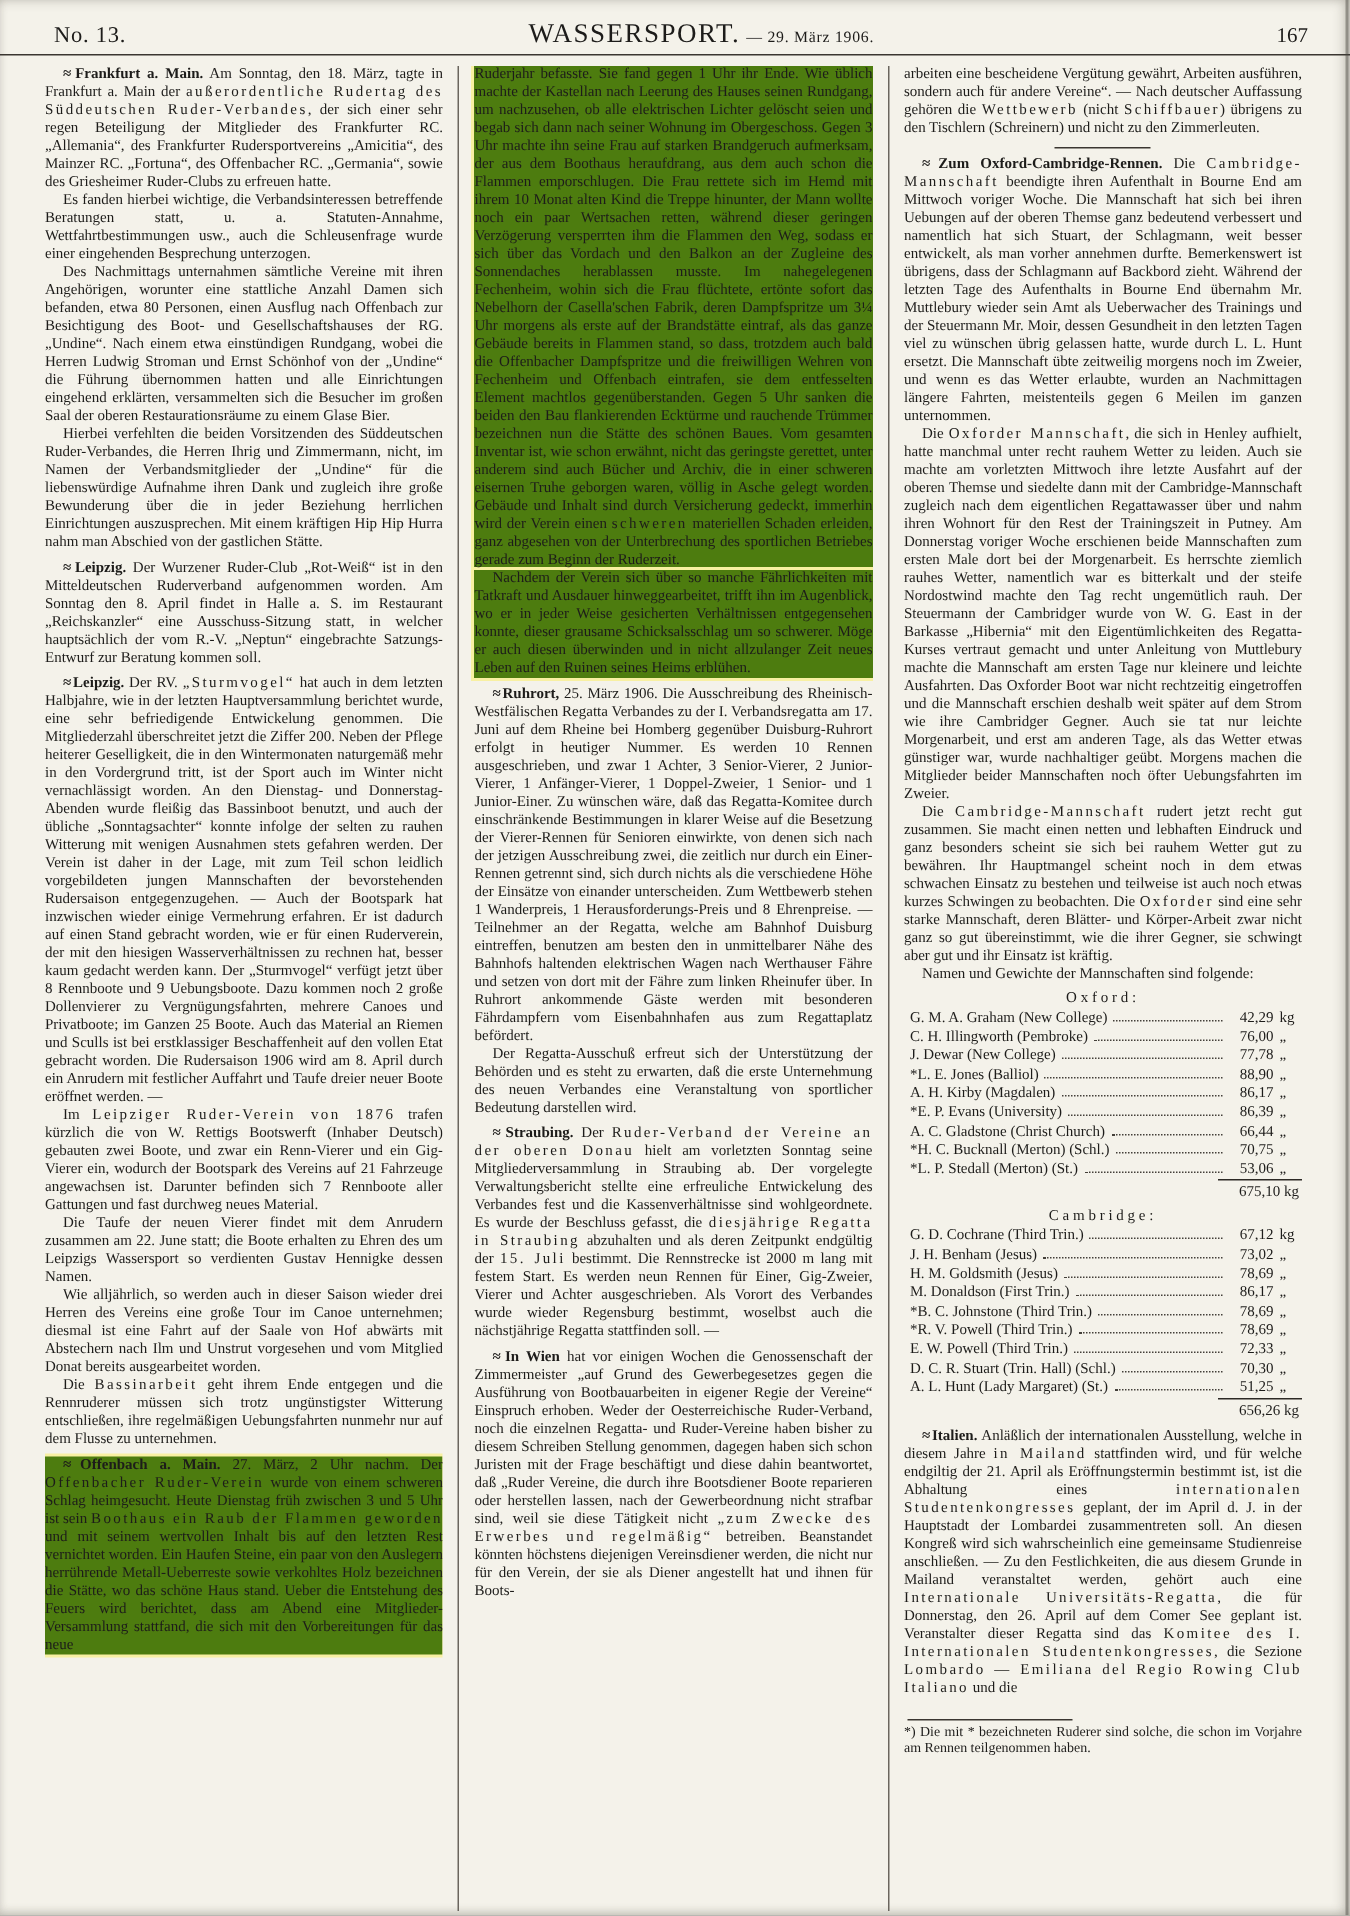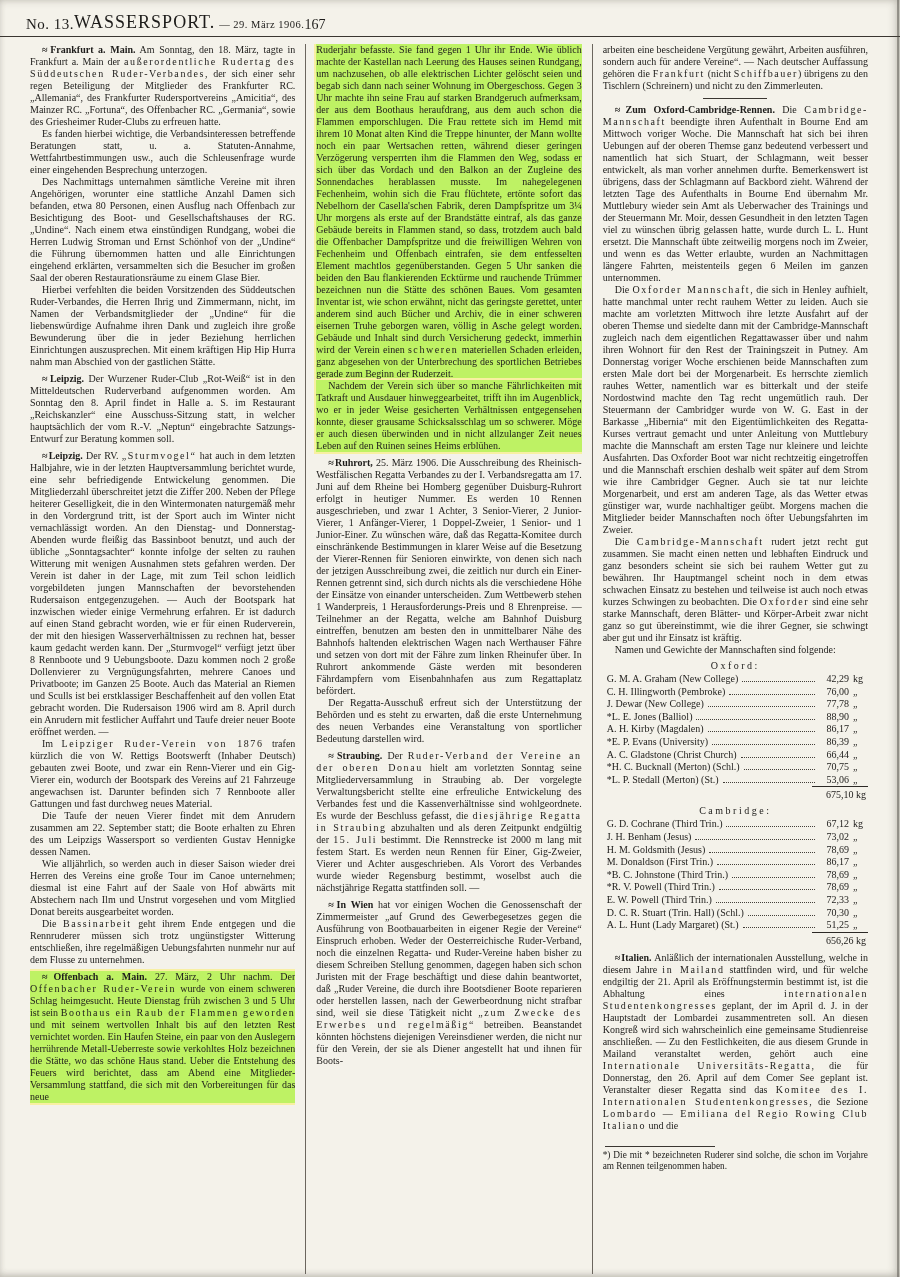--- a/index.html
+++ b/index.html
@@ -9,22 +9,22 @@
     width:900px;height:1277px;
     background:#f4f2ea;
     box-shadow:inset -4px 0 8px rgba(60,55,45,.25), inset 0 -2px 6px rgba(60,55,45,.15);
     overflow:hidden;
     font-family:"Liberation Serif","DejaVu Serif",serif;
     color:#1d1c1a;
   }
   .scan-edge{position:absolute;right:1px;top:0;width:2px;height:100%;background:#4a4640;opacity:.45;}
   
   .masthead{
-    display:flex;align-items:flex-end;
-    padding:12px 28px 3px 26px;
+    display:flex;align-items:flex-end;justify-content:space-between;
+    padding:12px 28px 3px 36px;
     border-bottom:1.6px solid #3a3631;
   }
   .issue-no{font-size:15px;letter-spacing:.5px;}
   .mast-center{white-space:nowrap;}
   .journal-title{font-size:18px;letter-spacing:1px;}
   .journal-date{font-size:10.5px;letter-spacing:.5px;}
   .page-no{font-size:14px;}
   
   .columns{display:flex;padding:7px 32px 0 30px;height:1230px;overflow:hidden;}
   .col{width:268px;overflow:hidden;}
@@ -33,21 +33,21 @@
     margin:0;font-size:10px;line-height:12px;
     text-align:justify;text-justify:inter-word;
     hyphens:auto;
   }
   .para.ind{text-indent:12px;}
   .para.article{text-indent:12px;margin-top:5px;}
   .col .para:first-child{margin-top:0;}
   .seg-b{font-weight:bold;}
   .seg-m{font-weight:bold;letter-spacing:-1px;}
   .seg-sp{letter-spacing:1.6px;}
-  .hl{background:#bef264;box-shadow:0 0 0 2px #f8f0a2;}
+  .hl{background:#4d7c0f;box-shadow:0 0 0 2px #f8f0a2;}
   .divider{width:64px;border:0;border-top:1px solid #3a3631;margin:6px auto 5px;}
   .theading{font-size:10px;line-height:13px;text-align:center;letter-spacing:2.5px;margin-top:3px;}
   .wtable{margin:1px 0 2px 4px;}
   .trow{display:flex;align-items:baseline;font-size:10px;line-height:12.6px;}
   .tname{white-space:nowrap;}
   .tlead{flex:1;border-bottom:1px dotted #44403a;margin:0 4px 2px 4px;min-width:8px;}
   .tval{width:30px;text-align:right;}
   .tunit{width:15px;text-align:left;padding-left:4px;}
   .ttotal{display:flex;justify-content:flex-end;font-size:10px;line-height:13px;text-align:right;}
   .ttotal span{border-top:1.3px solid #2c2925;padding:1px 2px 0 14px;}
@@ -68,35 +68,35 @@
   </div>
   <div class="columns">
     <div class="col">
         <p class="para article"><span class="seg-m">≈ </span><span class="seg-b">Frankfurt a. Main.</span><span>  Am Sonntag, den 18. März, tagte in Frankfurt a. Main der </span><span class="seg-sp">außerordentliche Rudertag des Süddeutschen Ruder-Verbandes</span><span>, der sich einer sehr regen Beteiligung der Mitglieder des Frankfurter RC. „Allemania“, des Frankfurter Rudersportvereins „Amicitia“, des Mainzer RC. „Fortuna“, des Offenbacher RC. „Germania“, sowie des Griesheimer Ruder-Clubs zu erfreuen hatte.</span></p>
         <p class="para ind"><span>Es fanden hierbei wichtige, die Verbandsinteressen betreffende Beratungen statt, u. a. Statuten-Annahme, Wettfahrtbestimmungen usw., auch die Schleusenfrage wurde einer eingehenden Besprechung unterzogen.</span></p>
         <p class="para ind"><span>Des Nachmittags unternahmen sämtliche Vereine mit ihren Angehörigen, worunter eine stattliche Anzahl Damen sich befanden, etwa 80 Personen, einen Ausflug nach Offenbach zur Besichtigung des Boot- und Gesellschaftshauses der RG. „Undine“. Nach einem etwa einstündigen Rundgang, wobei die Herren Ludwig Stroman und Ernst Schönhof von der „Undine“ die Führung übernommen hatten und alle Einrichtungen eingehend erklärten, versammelten sich die Besucher im großen Saal der oberen Restaurationsräume zu einem Glase Bier.</span></p>
         <p class="para ind"><span>Hierbei verfehlten die beiden Vorsitzenden des Süddeutschen Ruder-Verbandes, die Herren Ihrig und Zimmermann, nicht, im Namen der Verbandsmitglieder der „Undine“ für die liebenswürdige Aufnahme ihren Dank und zugleich ihre große Bewunderung über die in jeder Beziehung herrlichen Einrichtungen auszusprechen.  Mit einem kräftigen Hip Hip Hurra nahm man Abschied von der gastlichen Stätte.</span></p>
         <p class="para article"><span class="seg-m">≈ </span><span class="seg-b">Leipzig.</span><span>  Der Wurzener Ruder-Club „Rot-Weiß“ ist in den Mitteldeutschen Ruderverband aufgenommen worden.  Am Sonntag den 8. April findet in Halle a. S. im Restaurant „Reichskanzler“ eine Ausschuss-Sitzung statt, in welcher hauptsächlich der vom R.-V. „Neptun“ eingebrachte Satzungs-Entwurf zur Beratung kommen soll.</span></p>
         <p class="para article"><span class="seg-m">≈ </span><span class="seg-b">Leipzig.</span><span>  Der RV. </span><span class="seg-sp">„Sturmvogel“</span><span> hat auch in dem letzten Halbjahre, wie in der letzten Hauptversammlung berichtet wurde, eine sehr befriedigende Entwickelung genommen.  Die Mitgliederzahl überschreitet jetzt die Ziffer 200. Neben der Pflege heiterer Geselligkeit, die in den Wintermonaten naturgemäß mehr in den Vordergrund tritt, ist der Sport auch im Winter nicht vernachlässigt worden.  An den Dienstag- und Donnerstag-Abenden wurde fleißig das Bassinboot benutzt, und auch der übliche „Sonntagsachter“ konnte infolge der selten zu rauhen Witterung mit wenigen Ausnahmen stets gefahren werden.  Der Verein ist daher in der Lage, mit zum Teil schon leidlich vorgebildeten jungen Mannschaften der bevorstehenden Rudersaison entgegenzugehen. — Auch der Bootspark hat inzwischen wieder einige Vermehrung erfahren.  Er ist dadurch auf einen Stand gebracht worden, wie er für einen Ruderverein, der mit den hiesigen Wasserverhältnissen zu rechnen hat, besser kaum gedacht werden kann.  Der „Sturmvogel“ verfügt jetzt über 8 Rennboote und 9 Uebungsboote.  Dazu kommen noch 2 große Dollenvierer zu Vergnügungsfahrten, mehrere Canoes und Privatboote; im Ganzen 25 Boote.  Auch das Material an Riemen und Sculls ist bei erstklassiger Beschaffenheit auf den vollen Etat gebracht worden.  Die Rudersaison 1906 wird am 8. April durch ein Anrudern mit festlicher Auffahrt und Taufe dreier neuer Boote eröffnet werden. —</span></p>
         <p class="para ind"><span>Im </span><span class="seg-sp">Leipziger Ruder-Verein von 1876</span><span> trafen kürzlich die von W. Rettigs Bootswerft (Inhaber Deutsch) gebauten zwei Boote, und zwar ein Renn-Vierer und ein Gig-Vierer ein, wodurch der Bootspark des Vereins auf 21 Fahrzeuge angewachsen ist.  Darunter befinden sich 7 Rennboote aller Gattungen und fast durchweg neues Material.</span></p>
-        <p class="para ind"><span>Die Taufe der neuen Vierer findet mit dem Anrudern zusammen am 22. September statt; die Boote erhalten zu Ehren des um Leipzigs Wassersport so verdienten Gustav Hennigke dessen Namen.</span></p>
+        <p class="para ind"><span>Die Taufe der neuen Vierer findet mit dem Anrudern zusammen am 22. June statt; die Boote erhalten zu Ehren des um Leipzigs Wassersport so verdienten Gustav Hennigke dessen Namen.</span></p>
         <p class="para ind"><span>Wie alljährlich, so werden auch in dieser Saison wieder drei Herren des Vereins eine große Tour im Canoe unternehmen; diesmal ist eine Fahrt auf der Saale von Hof abwärts mit Abstechern nach Ilm und Unstrut vorgesehen und vom Mitglied Donat bereits ausgearbeitet worden.</span></p>
         <p class="para ind"><span>Die </span><span class="seg-sp">Bassinarbeit</span><span> geht ihrem Ende entgegen und die Rennruderer müssen sich trotz ungünstigster Witterung entschließen, ihre regelmäßigen Uebungsfahrten nunmehr nur auf dem Flusse zu unternehmen.</span></p>
         <p class="para article hl"><span class="seg-m">≈ </span><span class="seg-b">Offenbach a. Main.</span><span>  27. März, 2 Uhr nachm. Der </span><span class="seg-sp">Offenbacher Ruder-Verein</span><span> wurde von einem schweren Schlag heimgesucht. Heute Dienstag früh zwischen 3 und 5 Uhr ist sein </span><span class="seg-sp">Boothaus ein Raub der Flammen geworden</span><span> und mit seinem wertvollen Inhalt bis auf den letzten Rest vernichtet worden.  Ein Haufen Steine, ein paar von den Auslegern herrührende Metall-Ueberreste sowie verkohltes Holz bezeichnen die Stätte, wo das schöne Haus stand. Ueber die Entstehung des Feuers wird berichtet, dass am Abend eine Mitglieder-Versammlung stattfand, die sich mit den Vorbereitungen für das neue</span></p>
       </div>
     <div class="col">
         <p class="para hl"><span>Ruderjahr befasste.  Sie fand gegen 1 Uhr ihr Ende.  Wie üblich machte der Kastellan nach Leerung des Hauses seinen Rundgang, um nachzusehen, ob alle elektrischen Lichter gelöscht seien und begab sich dann nach seiner Wohnung im Obergeschoss.  Gegen 3 Uhr machte ihn seine Frau auf starken Brandgeruch aufmerksam, der aus dem Boothaus heraufdrang, aus dem auch schon die Flammen emporschlugen.  Die Frau rettete sich im Hemd mit ihrem 10 Monat alten Kind die Treppe hinunter, der Mann wollte noch ein paar Wertsachen retten, während dieser geringen Verzögerung versperrten ihm die Flammen den Weg, sodass er sich über das Vordach und den Balkon an der Zugleine des Sonnendaches herablassen musste.  Im nahegelegenen Fechenheim, wohin sich die Frau flüchtete, ertönte sofort das Nebelhorn der Casella'schen Fabrik, deren Dampfspritze um 3¼ Uhr morgens als erste auf der Brandstätte eintraf, als das ganze Gebäude bereits in Flammen stand, so dass, trotzdem auch bald die Offenbacher Dampfspritze und die freiwilligen Wehren von Fechenheim und Offenbach eintrafen, sie dem entfesselten Element machtlos gegenüberstanden.  Gegen 5 Uhr sanken die beiden den Bau flankierenden Ecktürme und rauchende Trümmer bezeichnen nun die Stätte des schönen Baues.  Vom gesamten Inventar ist, wie schon erwähnt, nicht das geringste gerettet, unter anderem sind auch Bücher und Archiv, die in einer schweren eisernen Truhe geborgen waren, völlig in Asche gelegt worden.  Gebäude und Inhalt sind durch Versicherung gedeckt, immerhin wird der Verein einen </span><span class="seg-sp">schweren</span><span> materiellen Schaden erleiden, ganz abgesehen von der Unterbrechung des sportlichen Betriebes gerade zum Beginn der Ruderzeit.</span></p>
         <p class="para ind hl"><span>Nachdem der Verein sich über so manche Fährlichkeiten mit Tatkraft und Ausdauer hinweggearbeitet, trifft ihn im Augenblick, wo er in jeder Weise gesicherten Verhältnissen entgegensehen konnte, dieser grausame Schicksalsschlag um so schwerer.  Möge er auch diesen überwinden und in nicht allzulanger Zeit neues Leben auf den Ruinen seines Heims erblühen.</span></p>
         <p class="para article"><span class="seg-m">≈ </span><span class="seg-b">Ruhrort,</span><span> 25. März 1906.  Die Ausschreibung des Rheinisch-Westfälischen Regatta Verbandes zu der I. Verbandsregatta am 17. Juni auf dem Rheine bei Homberg gegenüber Duisburg-Ruhrort erfolgt in heutiger Nummer.  Es werden 10 Rennen ausgeschrieben, und zwar 1 Achter, 3 Senior-Vierer, 2 Junior-Vierer, 1 Anfänger-Vierer, 1 Doppel-Zweier, 1 Senior- und 1 Junior-Einer.  Zu wünschen wäre, daß das Regatta-Komitee durch einschränkende Bestimmungen in klarer Weise auf die Besetzung der Vierer-Rennen für Senioren einwirkte, von denen sich nach der jetzigen Ausschreibung zwei, die zeitlich nur durch ein Einer-Rennen getrennt sind, sich durch nichts als die verschiedene Höhe der Einsätze von einander unterscheiden.  Zum Wettbewerb stehen 1 Wanderpreis, 1 Herausforderungs-Preis und 8 Ehrenpreise. — Teilnehmer an der Regatta, welche am Bahnhof Duisburg eintreffen, benutzen am besten den in unmittelbarer Nähe des Bahnhofs haltenden elektrischen Wagen nach Werthauser Fähre und setzen von dort mit der Fähre zum linken Rheinufer über.  In Ruhrort ankommende Gäste werden mit besonderen Fährdampfern vom Eisenbahnhafen aus zum Regattaplatz befördert.</span></p>
         <p class="para ind"><span>Der Regatta-Ausschuß erfreut sich der Unterstützung der Behörden und es steht zu erwarten, daß die erste Unternehmung des neuen Verbandes eine Veranstaltung von sportlicher Bedeutung darstellen wird.</span></p>
         <p class="para article"><span class="seg-m">≈ </span><span class="seg-b">Straubing.</span><span>  Der </span><span class="seg-sp">Ruder-Verband der Vereine an der oberen Donau</span><span> hielt am vorletzten Sonntag seine Mitgliederversammlung in Straubing ab.  Der vorgelegte Verwaltungsbericht stellte eine erfreuliche Entwickelung des Verbandes fest und die Kassenverhältnisse sind wohlgeordnete. Es wurde der Beschluss gefasst, die </span><span class="seg-sp">diesjährige Regatta in Straubing</span><span> abzuhalten und als deren Zeitpunkt endgültig der </span><span class="seg-sp">15. Juli</span><span> bestimmt. Die Rennstrecke ist 2000 m lang mit festem Start. Es werden neun Rennen für Einer, Gig-Zweier, Vierer und Achter ausgeschrieben.  Als Vorort des Verbandes wurde wieder Regensburg bestimmt, woselbst auch die nächstjährige Regatta stattfinden soll. —</span></p>
         <p class="para article"><span class="seg-m">≈ </span><span class="seg-b">In Wien</span><span> hat vor einigen Wochen die Genossenschaft der Zimmermeister „auf Grund des Gewerbegesetzes gegen die Ausführung von Bootbauarbeiten in eigener Regie der Vereine“ Einspruch erhoben.  Weder der Oesterreichische Ruder-Verband, noch die einzelnen Regatta- und Ruder-Vereine haben bisher zu diesem Schreiben Stellung genommen, dagegen haben sich schon Juristen mit der Frage beschäftigt und diese dahin beantwortet, daß „Ruder Vereine, die durch ihre Bootsdiener Boote reparieren oder herstellen lassen, nach der Gewerbeordnung nicht strafbar sind, weil sie diese Tätigkeit nicht </span><span class="seg-sp">„zum Zwecke des Erwerbes und regelmäßig“</span><span> betreiben.  Beanstandet könnten höchstens diejenigen Vereinsdiener werden, die nicht nur für den Verein, der sie als Diener angestellt hat und ihnen für Boots-</span></p>
       </div>
     <div class="col">
-        <p class="para"><span>arbeiten eine bescheidene Vergütung gewährt, Arbeiten ausführen, sondern auch für andere Vereine“. — Nach deutscher Auffassung gehören die </span><span class="seg-sp">Frankfurt</span><span> (nicht </span><span class="seg-sp">Schiffbauer</span><span>) übrigens zu den Tischlern (Schreinern) und nicht zu den Zimmerleuten.</span></p>
+        <p class="para"><span>arbeiten eine bescheidene Vergütung gewährt, Arbeiten ausführen, sondern auch für andere Vereine“. — Nach deutscher Auffassung gehören die </span><span class="seg-sp">Wettbewerb</span><span> (nicht </span><span class="seg-sp">Schiffbauer</span><span>) übrigens zu den Tischlern (Schreinern) und nicht zu den Zimmerleuten.</span></p>
         <hr class="divider">
         <p class="para article"><span class="seg-m">≈ </span><span class="seg-b">Zum Oxford-Cambridge-Rennen.</span><span>  Die </span><span class="seg-sp">Cambridge-Mannschaft</span><span> beendigte ihren Aufenthalt in Bourne End am Mittwoch voriger Woche.  Die Mannschaft hat sich bei ihren Uebungen auf der oberen Themse ganz bedeutend verbessert und namentlich hat sich Stuart, der Schlagmann, weit besser entwickelt, als man vorher annehmen durfte. Bemerkenswert ist übrigens, dass der Schlagmann auf Backbord zieht.  Während der letzten Tage des Aufenthalts in Bourne End übernahm Mr. Muttlebury wieder sein Amt als Ueberwacher des Trainings und der Steuermann Mr. Moir, dessen Gesundheit in den letzten Tagen viel zu wünschen übrig gelassen hatte, wurde durch L. L. Hunt ersetzt.  Die Mannschaft übte zeitweilig morgens noch im Zweier, und wenn es das Wetter erlaubte, wurden an Nachmittagen längere Fahrten, meistenteils gegen 6 Meilen im ganzen unternommen.</span></p>
         <p class="para ind"><span>Die </span><span class="seg-sp">Oxforder Mannschaft</span><span>, die sich in Henley aufhielt, hatte manchmal unter recht rauhem Wetter zu leiden.  Auch sie machte am vorletzten Mittwoch ihre letzte Ausfahrt auf der oberen Themse und siedelte dann mit der Cambridge-Mannschaft zugleich nach dem eigentlichen Regattawasser über und nahm ihren Wohnort für den Rest der Trainingszeit in Putney.  Am Donnerstag voriger Woche erschienen beide Mannschaften zum ersten Male dort bei der Morgenarbeit.  Es herrschte ziemlich rauhes Wetter, namentlich war es bitterkalt und der steife Nordostwind machte den Tag recht ungemütlich rauh.  Der Steuermann der Cambridger wurde von W. G. East in der Barkasse „Hibernia“ mit den Eigentümlichkeiten des Regatta-Kurses vertraut gemacht und unter Anleitung von Muttlebury machte die Mannschaft am ersten Tage nur kleinere und leichte Ausfahrten.  Das Oxforder Boot war nicht rechtzeitig eingetroffen und die Mannschaft erschien deshalb weit später auf dem Strom wie ihre Cambridger Gegner.  Auch sie tat nur leichte Morgenarbeit, und erst am anderen Tage, als das Wetter etwas günstiger war, wurde nachhaltiger geübt.  Morgens machen die Mitglieder beider Mannschaften noch öfter Uebungsfahrten im Zweier.</span></p>
         <p class="para ind"><span>Die </span><span class="seg-sp">Cambridge-Mannschaft</span><span> rudert jetzt recht gut zusammen.  Sie macht einen netten und lebhaften Eindruck und ganz besonders scheint sie sich bei rauhem Wetter gut zu bewähren.  Ihr Hauptmangel scheint noch in dem etwas schwachen Einsatz zu bestehen und teilweise ist auch noch etwas kurzes Schwingen zu beobachten.  Die </span><span class="seg-sp">Oxforder</span><span> sind eine sehr starke Mannschaft, deren Blätter- und Körper-Arbeit zwar nicht ganz so gut übereinstimmt, wie die ihrer Gegner, sie schwingt aber gut und ihr Einsatz ist kräftig.</span></p>
         <p class="para ind"><span>Namen und Gewichte der Mannschaften sind folgende:</span></p>
         <div class="theading">Oxford:</div>
         <div class="wtable">
           <div class="trow">
             <span class="tname">G. M. A. Graham (New College)</span>
             <span class="tlead"></span>

